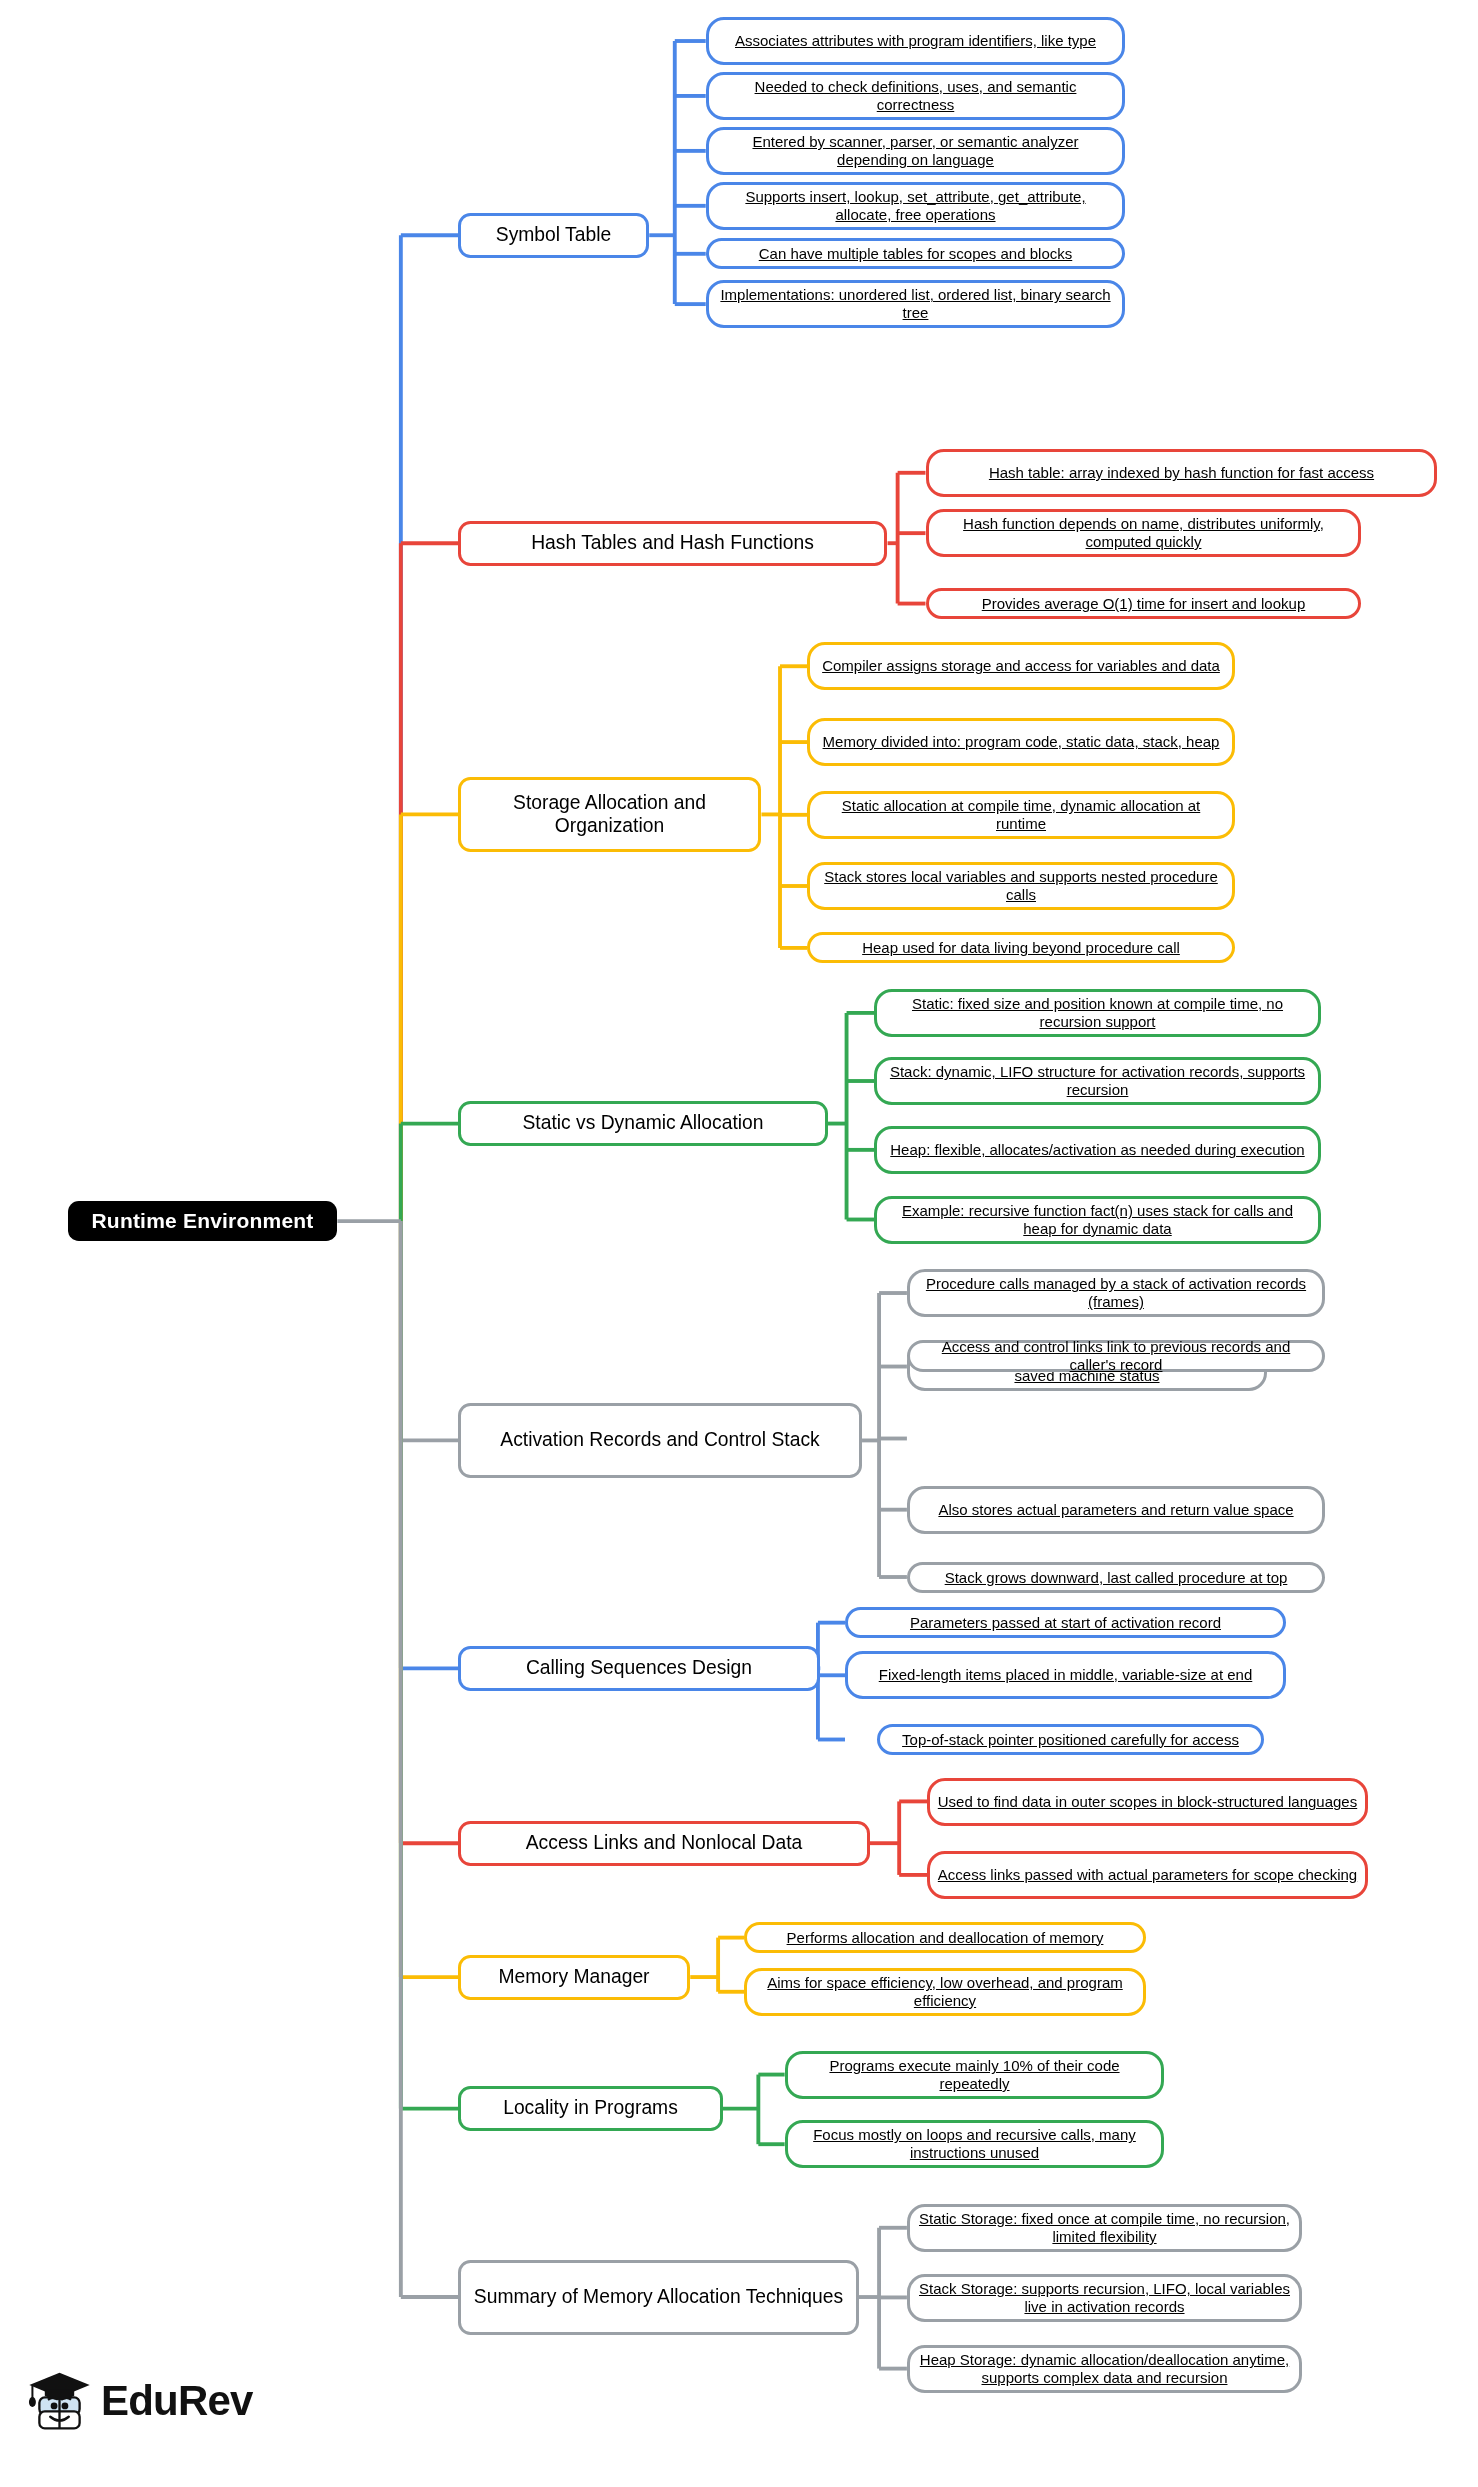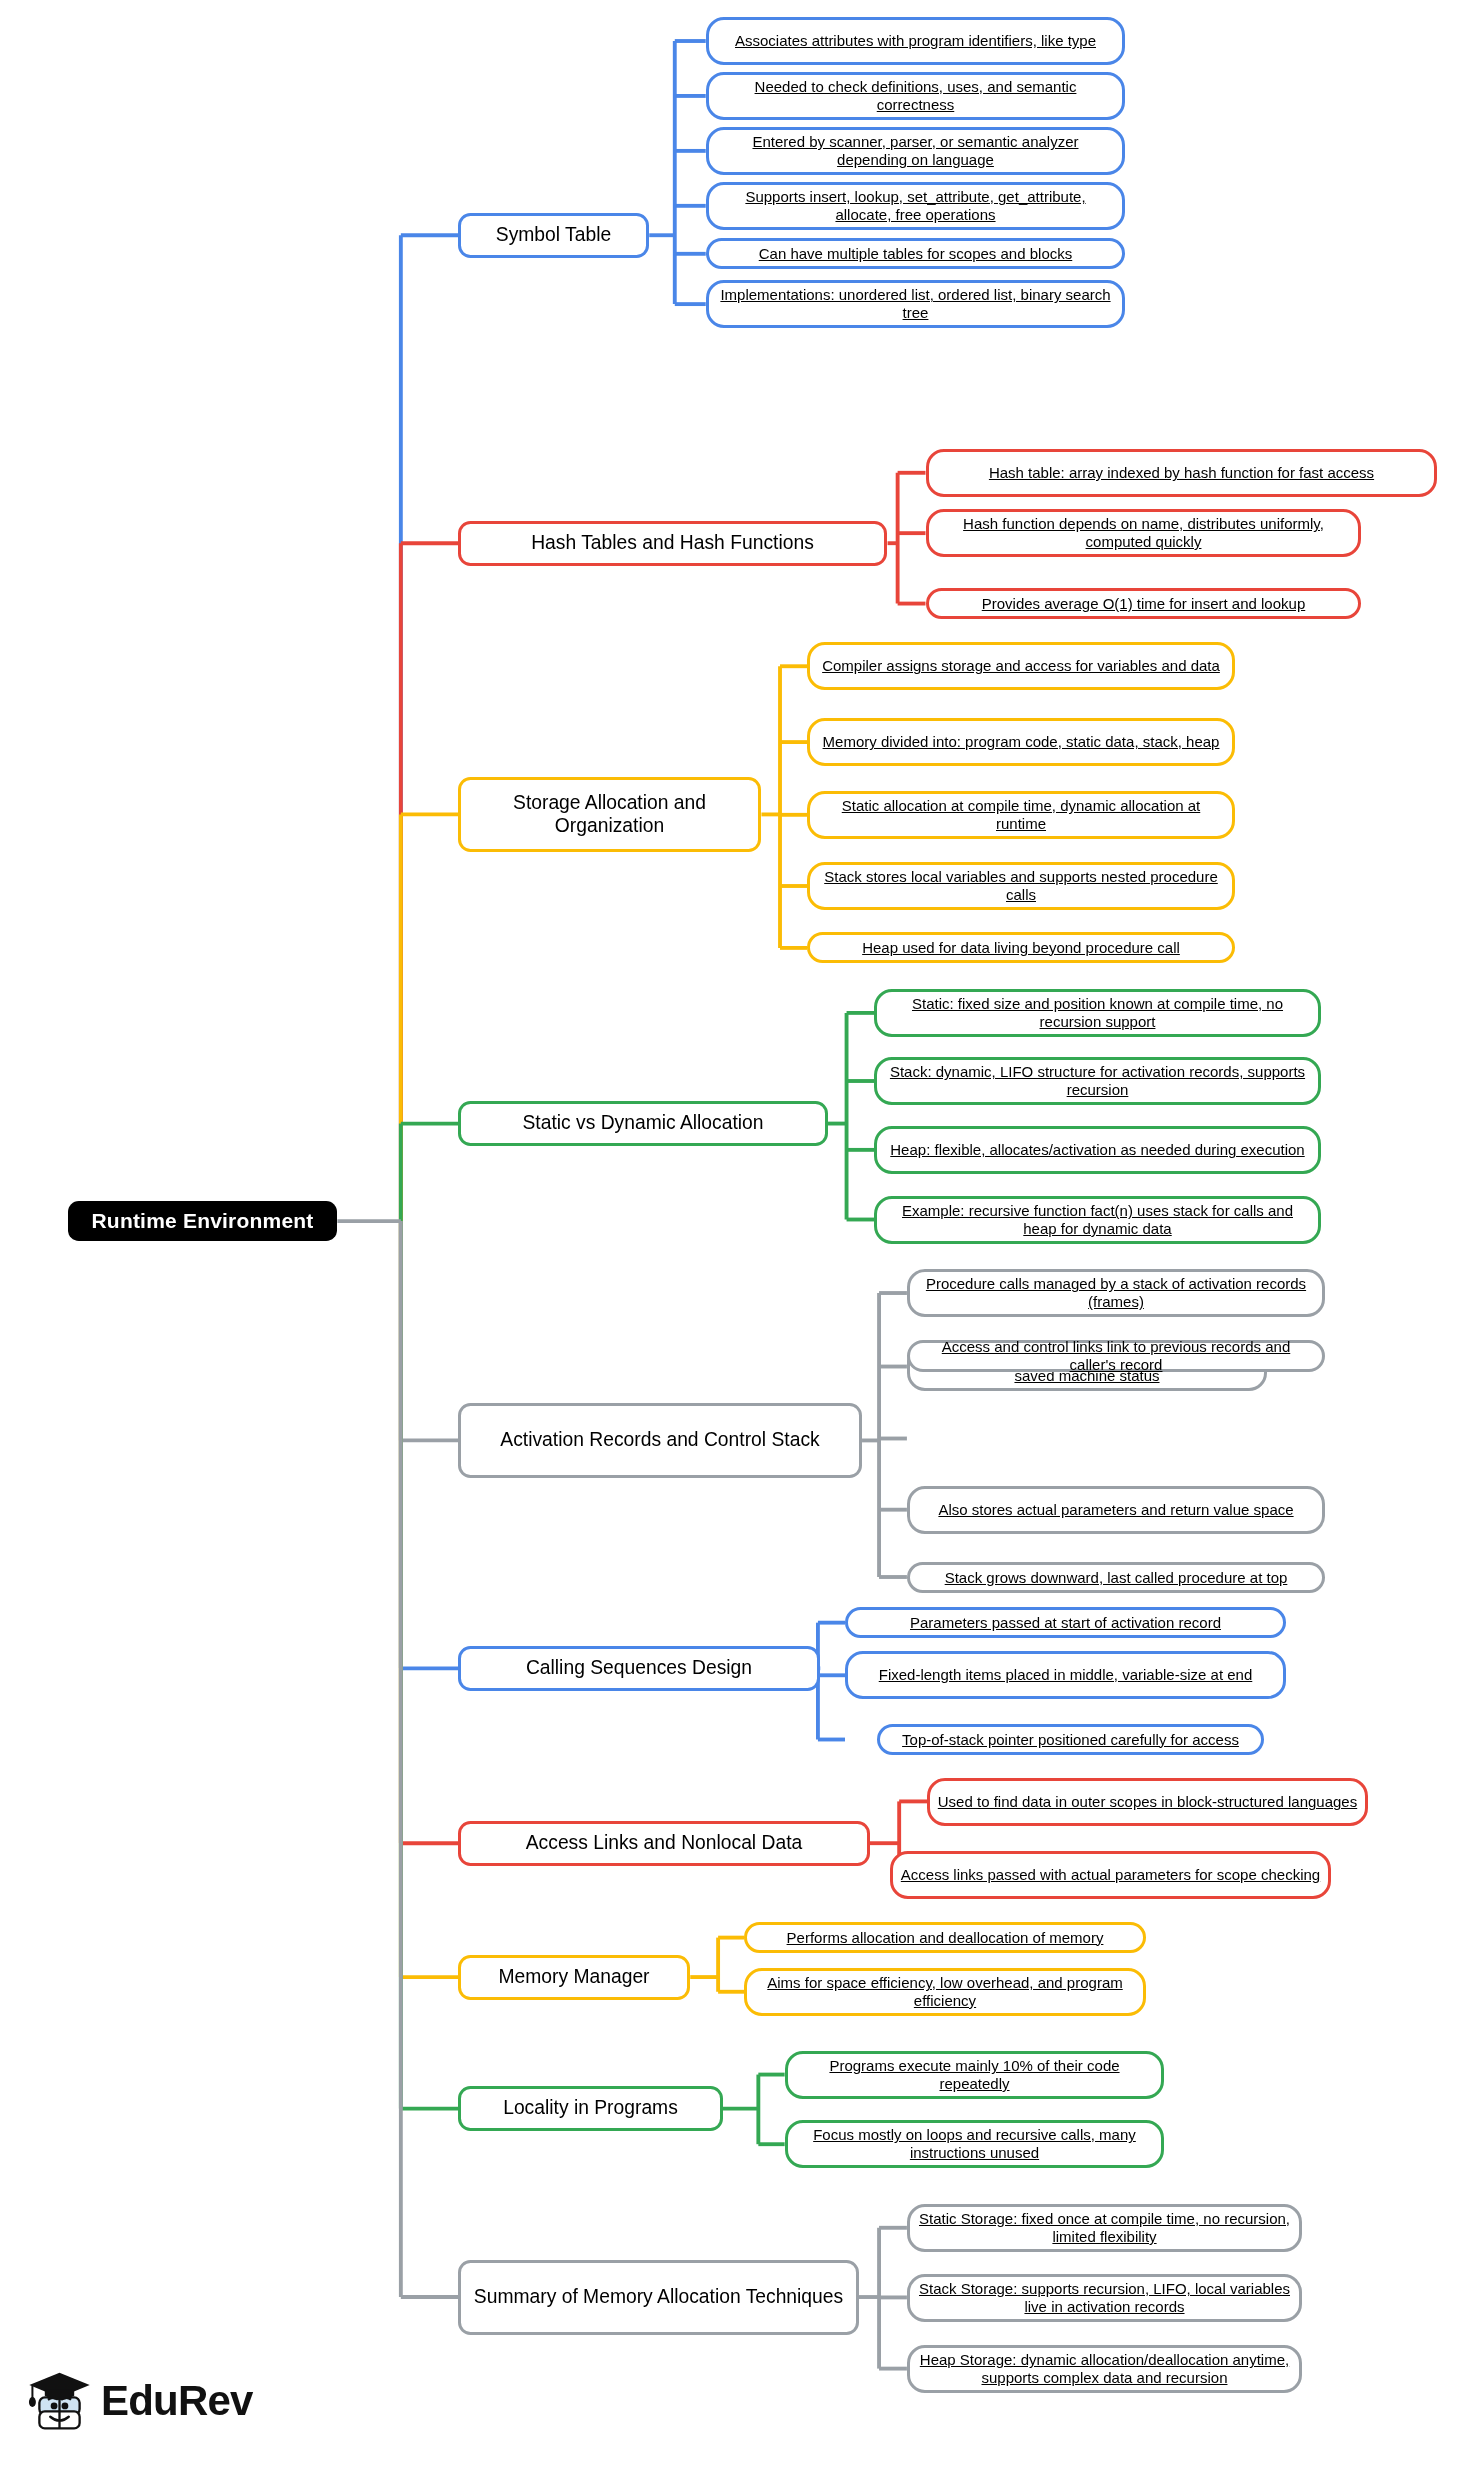--- a/index.html
+++ b/index.html
@@ -277,21 +277,21 @@
       </div>
       <div class="node leaf-node c-blue" style="left: 877px; top: 1724px; width: 387px; height: 31px;">
         <span>Top-of-stack pointer positioned carefully for access</span>
       </div>
       <div class="node branch-node c-red" style="left: 458px; top: 1821px; width: 412px; height: 45px;">
         <span>Access Links and Nonlocal Data</span>
       </div>
       <div class="node leaf-node c-red" style="left: 927px; top: 1778px; width: 441px; height: 48px;">
         <span>Used to find data in outer scopes in block-structured languages</span>
       </div>
-      <div class="node leaf-node c-red" style="left: 890px; top: 1851px; width: 441px; height: 48px;">
+      <div class="node leaf-node c-red" style="left: 927px; top: 1851px; width: 441px; height: 48px;">
         <span>Access links passed with actual parameters for scope checking</span>
       </div>
       <div class="node branch-node c-yellow" style="left: 458px; top: 1955px; width: 232px; height: 45px;">
         <span>Memory Manager</span>
       </div>
       <div class="node leaf-node c-yellow" style="left: 744px; top: 1922px; width: 402px; height: 31px; justify-content: center;">
         <span>Performs allocation and deallocation of memory</span>
       </div>
       <div class="node leaf-node c-yellow" style="left: 744px; top: 1968px; width: 402px; height: 48px;">
         <span>Aims for space efficiency, low overhead, and program efficiency</span>

